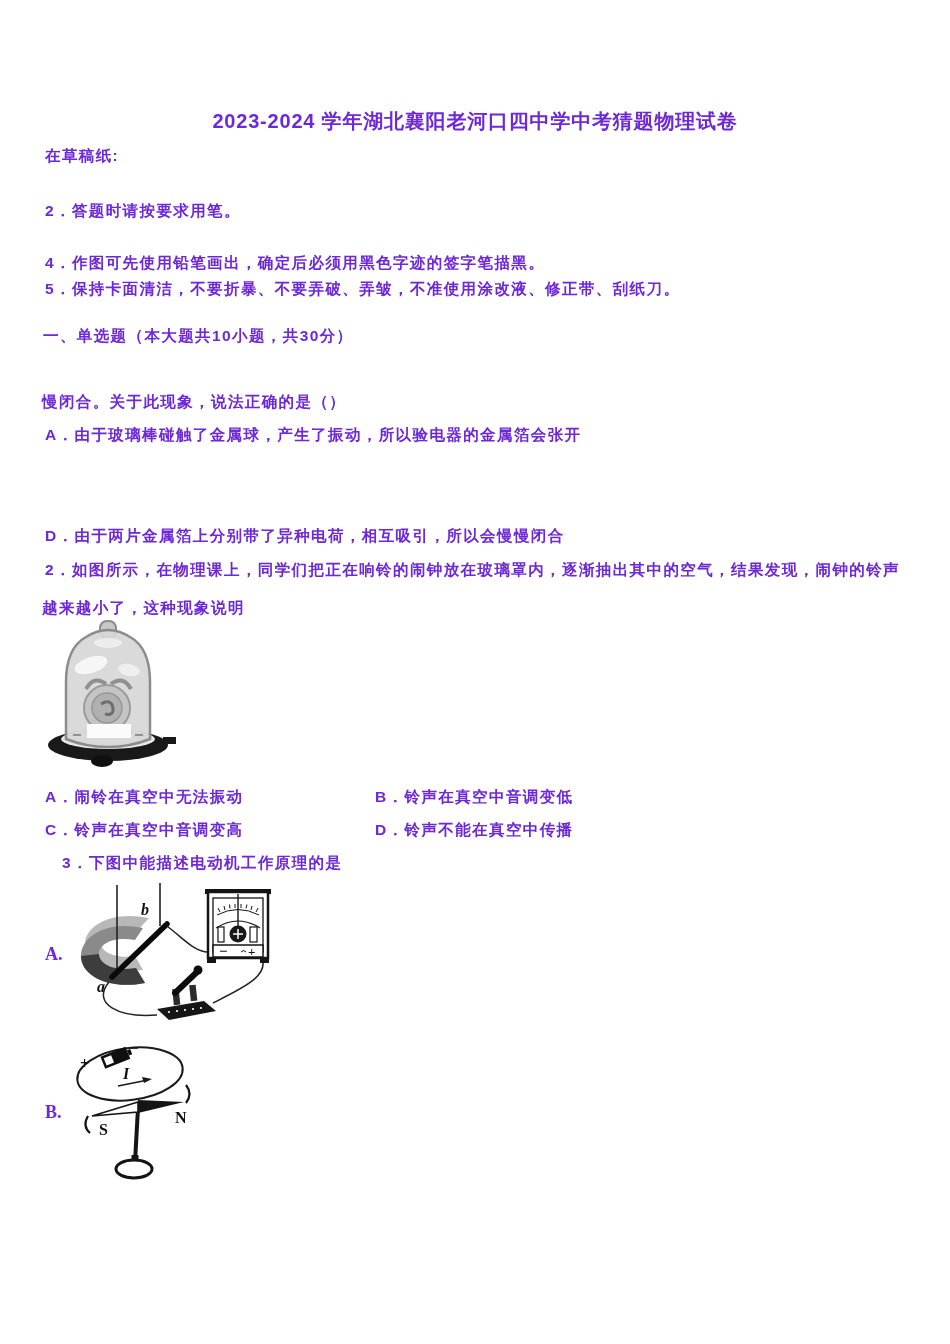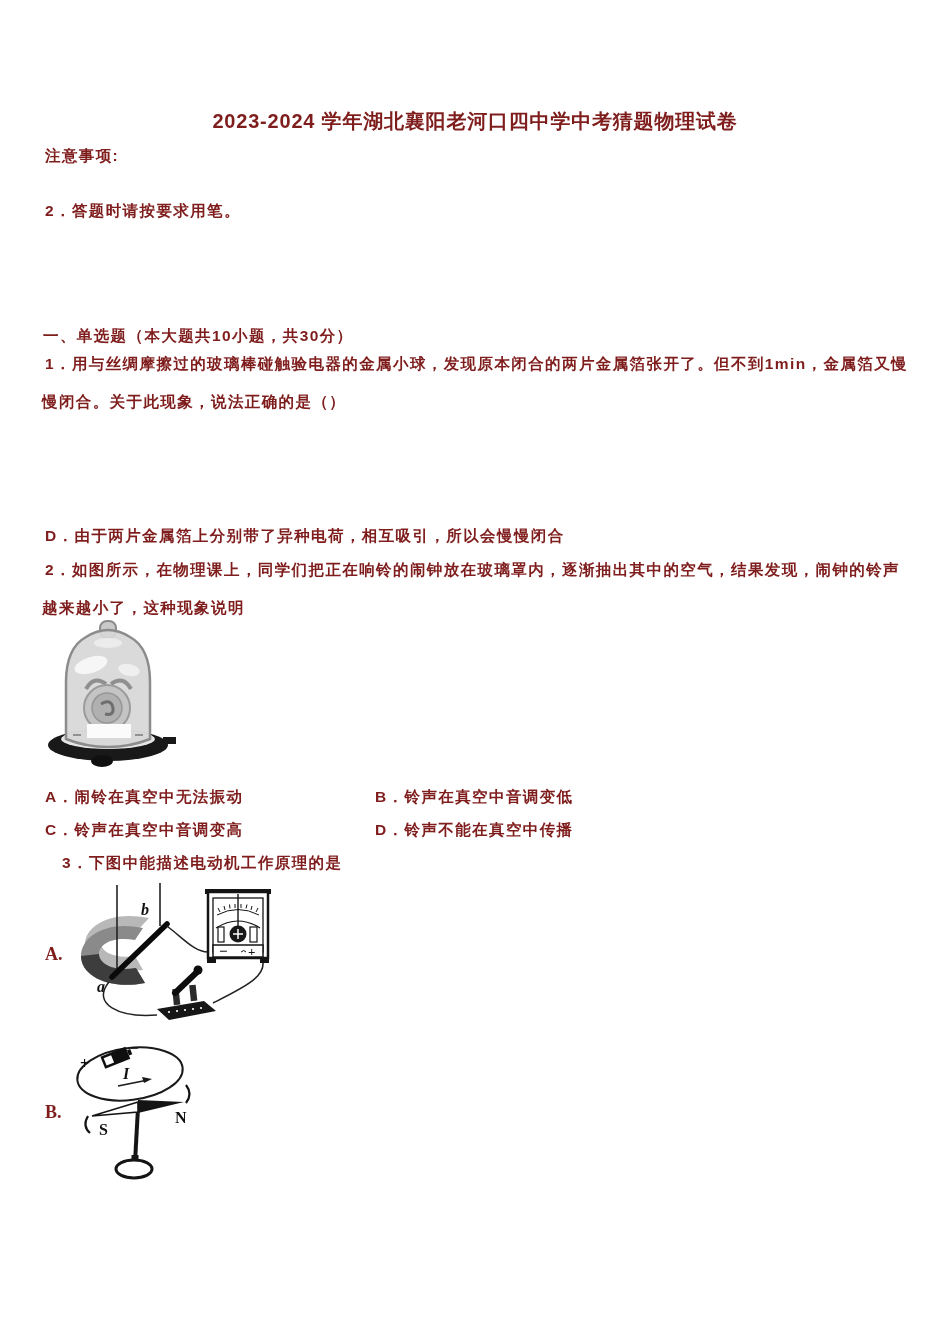--- a/index.html
+++ b/index.html
@@ -4,21 +4,21 @@
 <style>
   * { box-sizing: border-box; }
   html, body { margin: 0; padding: 0; background: #ffffff; }
   .page {
     position: relative;
     width: 950px;
     height: 1344px;
     background: #ffffff;
     font-family: "Liberation Sans", "DejaVu Sans", sans-serif;
     font-weight: 700;
-    color: #7f1d1d;
+    color: #6d28d9;
     overflow: hidden;
   }
   .ln {
     position: absolute;
     white-space: nowrap;
     font-size: 15.5px;
     letter-spacing: 1.4px;
     line-height: 1;
   }
   .title {
@@ -49,27 +49,29 @@
     font-weight: 700;
   }
 </style>
 </head>
 <body>
 
 <div class="page">
 
   <div class="title" style="top:111px">2023-2024 学年湖北襄阳老河口四中学中考猜题物理试卷</div>
 
-  <div class="ln" style="left:45px; top:148px">注意事项:</div>
+  <div class="ln" style="left:45px; top:148px">在草稿纸:</div>
   <div class="ln" style="left:45px; top:203px">2．答题时请按要求用笔。</div>
+  <div class="ln" style="left:45px; top:255px">4．作图可先使用铅笔画出，确定后必须用黑色字迹的签字笔描黑。</div>
+  <div class="ln" style="left:45px; top:281px">5．保持卡面清洁，不要折暴、不要弄破、弄皱，不准使用涂改液、修正带、刮纸刀。</div>
 
   <div class="ln" style="left:43px; top:328px">一、单选题（本大题共10小题，共30分）</div>
 
-  <div class="ln" style="left:45px; top:356px">1．用与丝绸摩擦过的玻璃棒碰触验电器的金属小球，发现原本闭合的两片金属箔张开了。但不到1min，金属箔又慢</div>
   <div class="ln" style="left:42px; top:394px">慢闭合。关于此现象，说法正确的是（）</div>
+  <div class="ln" style="left:45px; top:427px">A．由于玻璃棒碰触了金属球，产生了振动，所以验电器的金属箔会张开</div>
   <div class="ln" style="left:45px; top:528px">D．由于两片金属箔上分别带了异种电荷，相互吸引，所以会慢慢闭合</div>
 
   <div class="ln" style="left:45px; top:562px">2．如图所示，在物理课上，同学们把正在响铃的闹钟放在玻璃罩内，逐渐抽出其中的空气，结果发现，闹钟的铃声</div>
   <div class="ln" style="left:42px; top:600px">越来越小了，这种现象说明</div>
 
   <svg class="fig" style="left:45px; top:618px" width="132" height="152" viewBox="0 0 132 152">
     <g>
       <rect x="118" y="119" width="13" height="7" fill="#191919"></rect>
       <ellipse cx="63" cy="127" rx="60" ry="16" fill="#191919"></ellipse>
       <ellipse cx="57" cy="143" rx="11" ry="6" fill="#101010"></ellipse>

